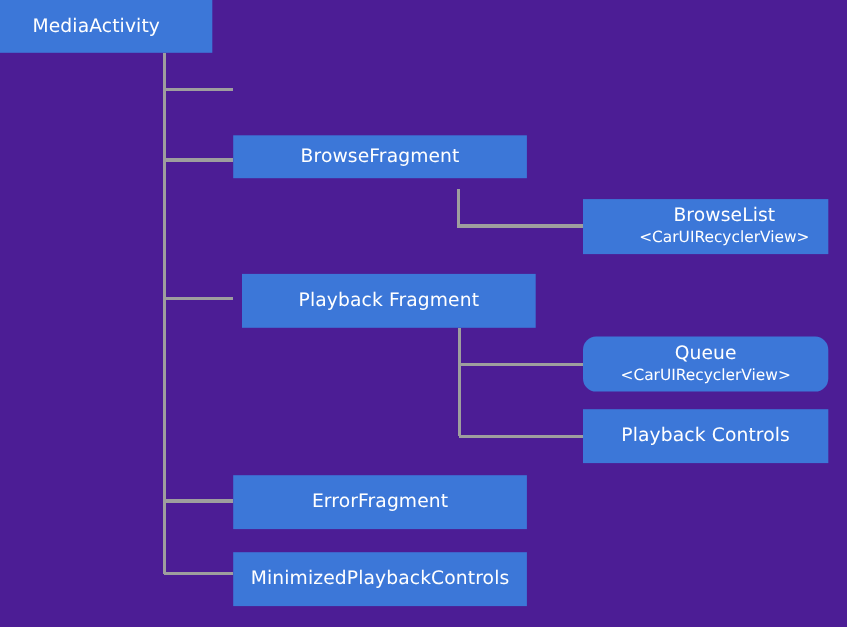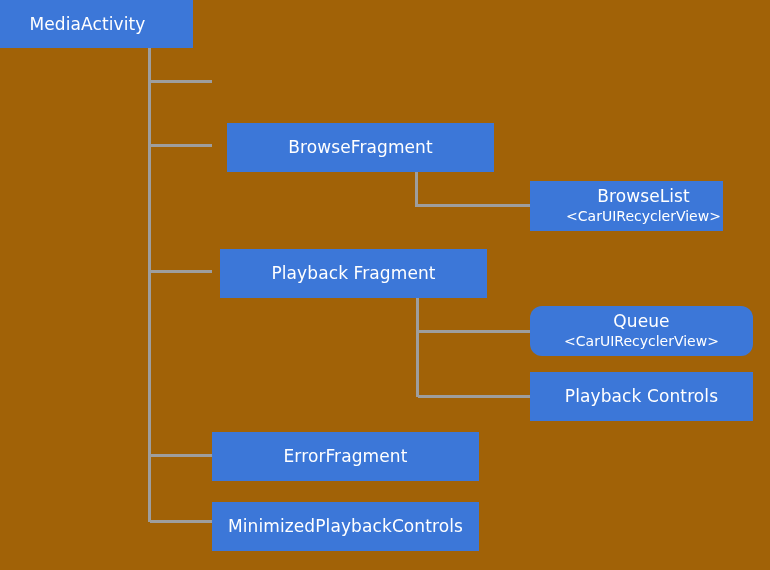--- a/index.html
+++ b/index.html
@@ -8,21 +8,21 @@
     padding: 0;
     background: #000000;
   }
   body {
     font-family: "DejaVu Sans", "Liberation Sans", sans-serif;
   }
   #diagram {
     position: relative;
     width: 770px;
     height: 570px;
-    background: #a16207;
+    background: #4c1d95;
     overflow: hidden;
   }
   #edges {
     position: absolute;
     left: 0;
     top: 0;
     width: 770px;
     height: 570px;
   }
   .node {
@@ -50,22 +50,22 @@
     font-weight: 400;
     color: #ffffff;
     margin-top: 2px;
     white-space: nowrap;
   }
   .node.has-sub .title { margin-top: -1px; }
 
   
   #node-media-activity   { left: -18px; top: 0px;   width: 211px; height: 48px; }
   #node-app-bar-view     { left: 212px; top: 58px;  width: 267px; height: 50px; }
-  #node-browse-fragment  { left: 212px; top: 123px; width: 267px; height: 49px; margin-left: 15px; }
-  #node-browse-list      { left: 530px; top: 181px; width: 193px; height: 50px; padding-left: 34px; }
+  #node-browse-fragment  { left: 212px; top: 123px; width: 267px; height: 39px; }
+  #node-browse-list      { left: 530px; top: 181px; width: 223px; height: 50px; padding-left: 34px; }
   #node-playback-fragment{ left: 220px; top: 249px; width: 267px; height: 49px; }
   #node-queue            { left: 530px; top: 306px; width: 223px; height: 50px; border-radius: 12px; }
   #node-playback-controls{ left: 530px; top: 372px; width: 223px; height: 49px; }
   #node-error-fragment   { left: 212px; top: 432px; width: 267px; height: 49px; }
   #node-minimized        { left: 212px; top: 502px; width: 267px; height: 49px; }
 </style>
 </head>
 <body>
 
 <div id="diagram">

